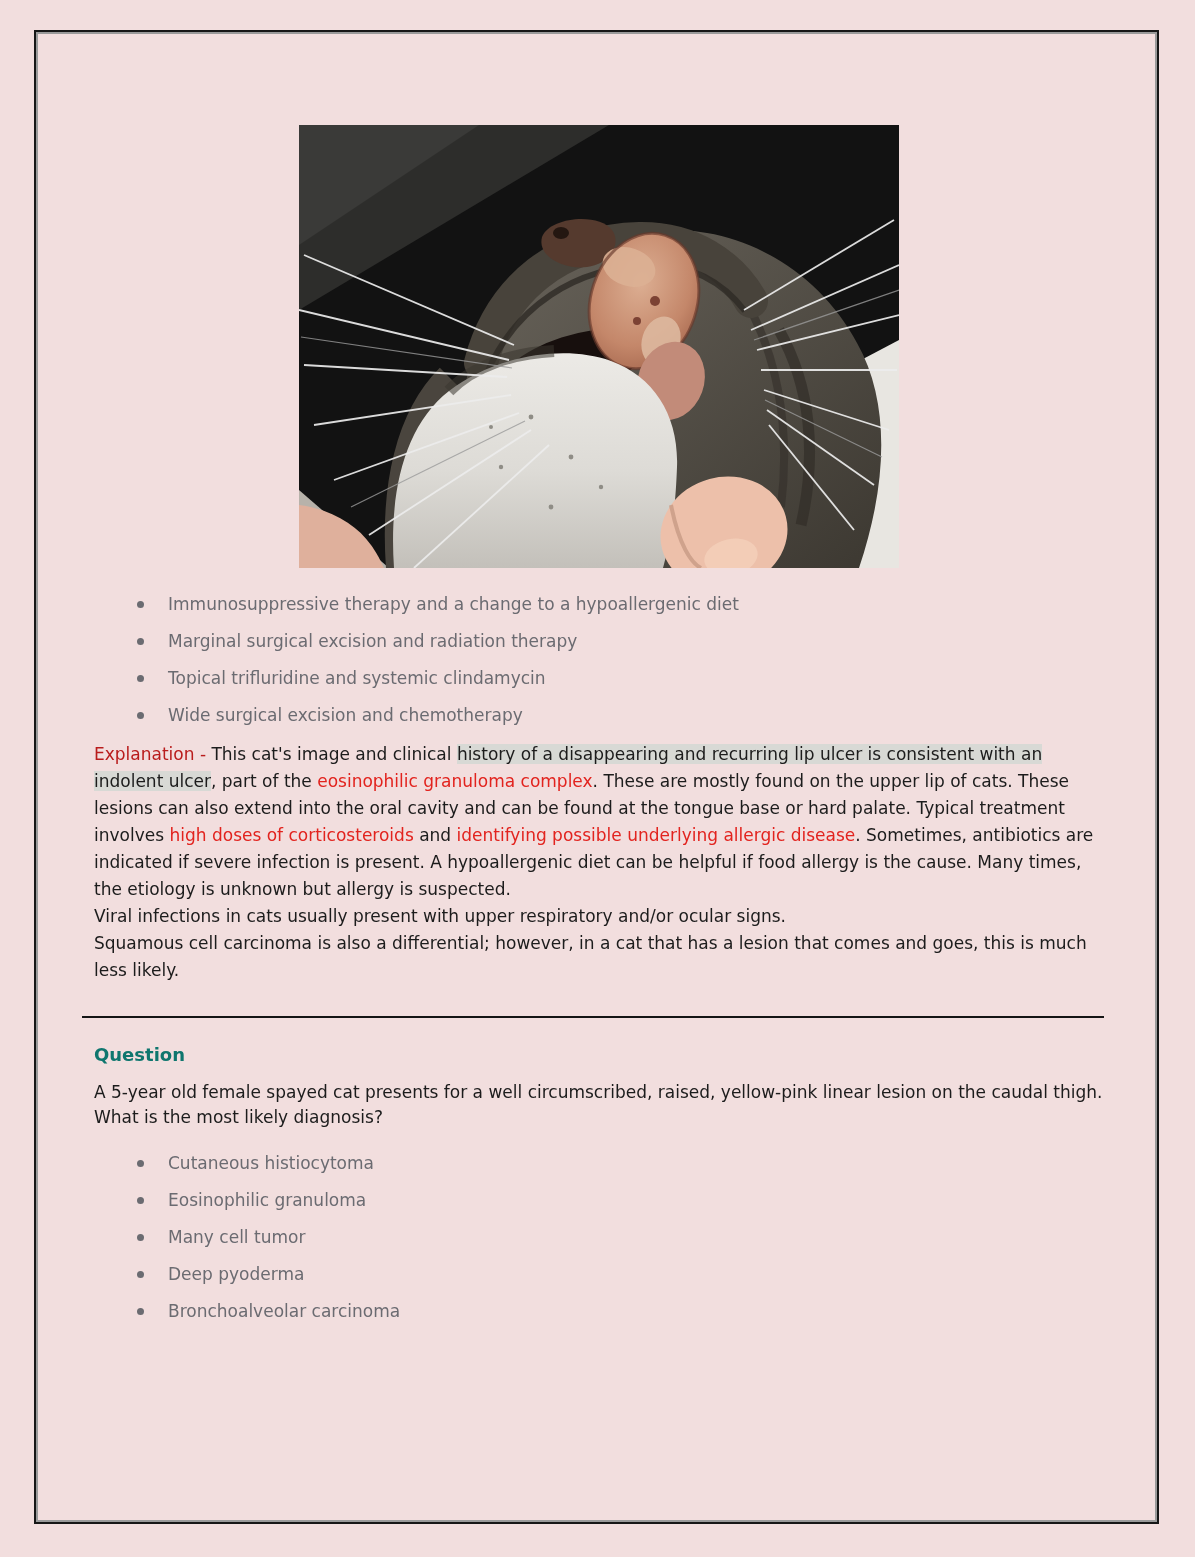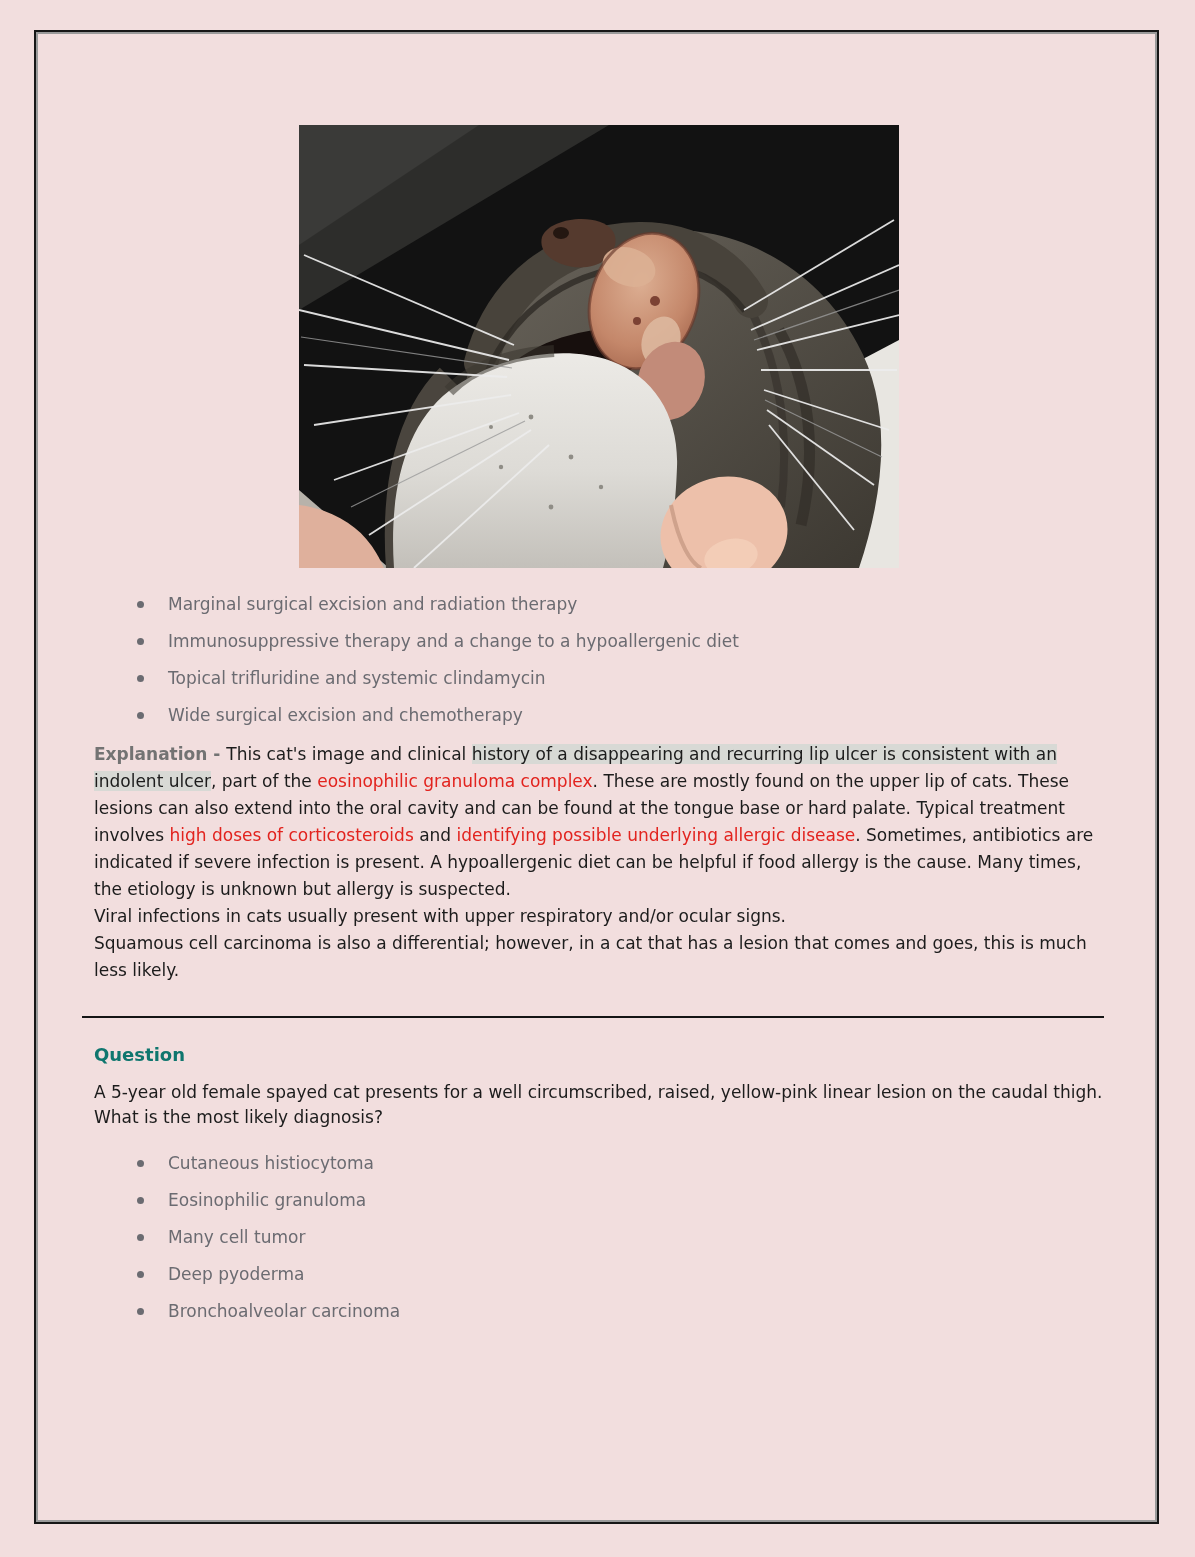--- a/index.html
+++ b/index.html
@@ -63,21 +63,21 @@
   p.para {
     font-size: 17px;
     line-height: 27px;
     color: #1c1c1c;
     margin: 0;
   }
   .expl  { margin-top: 48px; }
   .para2 { margin-top: 44px; }
   .para3 { margin-top: 36px; }
 
-  .seg-bold { font-weight: 700; color: #737373; }
+  .seg-bold { font-weight: 400; color: #b91c1c; }
   .seg-highlight { background: #d8d9d5; }
   .seg-red { color: #e2231e; margin-top: 33px; }
 
   hr.divider {
     border: none;
     border-top: 2px solid #151515;
     margin: 32px 0 0 -12px;
     width: calc(100% + 12px);
   }
   h3.q-heading {
@@ -183,22 +183,22 @@
           <g stroke="#9b9b9b" stroke-width="1.2" opacity="0.8">
             <path d="M213,243 L2,212"></path>
               <path d="M226,296 L52,382"></path>
             <path d="M455,215 L600,165"></path>
               <path d="M466,275 L583,332"></path>
           </g>
         </svg>
       </figure>
 
       <ul class="options options-1">
+          <li class="option"><span class="dot"></span><span>Immunosuppressive therapy and a change to a hypoallergenic diet</span></li>
           <li class="option"><span class="dot"></span><span>Marginal surgical excision and radiation therapy</span></li>
-          <li class="option"><span class="dot"></span><span>Immunosuppressive therapy and a change to a hypoallergenic diet</span></li>
           <li class="option"><span class="dot"></span><span>Topical trifluridine and systemic clindamycin</span></li>
           <li class="option"><span class="dot"></span><span>Wide surgical excision and chemotherapy</span></li>
         </ul>
 
       <p class="para expl"><span class="seg-bold">Explanation - </span><span class="seg-normal">This cat's image and clinical </span><span class="seg-highlight">history of a disappearing and recurring lip ulcer is consistent with an indolent ulcer</span><span class="seg-normal">, part of the </span><span class="seg-red">eosinophilic granuloma complex</span><span class="seg-normal">. These are mostly found on the upper lip of cats. These lesions can also extend into the oral cavity and can be found at the tongue base or hard palate. Typical treatment involves </span><span class="seg-red">high doses of corticosteroids</span><span class="seg-normal"> and </span><span class="seg-red">identifying possible underlying allergic disease</span><span class="seg-normal">. Sometimes, antibiotics are indicated if severe infection is present. A hypoallergenic diet can be helpful if food allergy is the cause. Many times, the etiology is unknown but allergy is suspected.</span></p>
 
       <p class="para para3">Viral infections in cats usually present with upper respiratory and/or ocular signs.</p>
 
       <p class="para para2">Squamous cell carcinoma is also a differential; however, in a cat that has a lesion that comes and goes, this is much less likely.</p>
 

